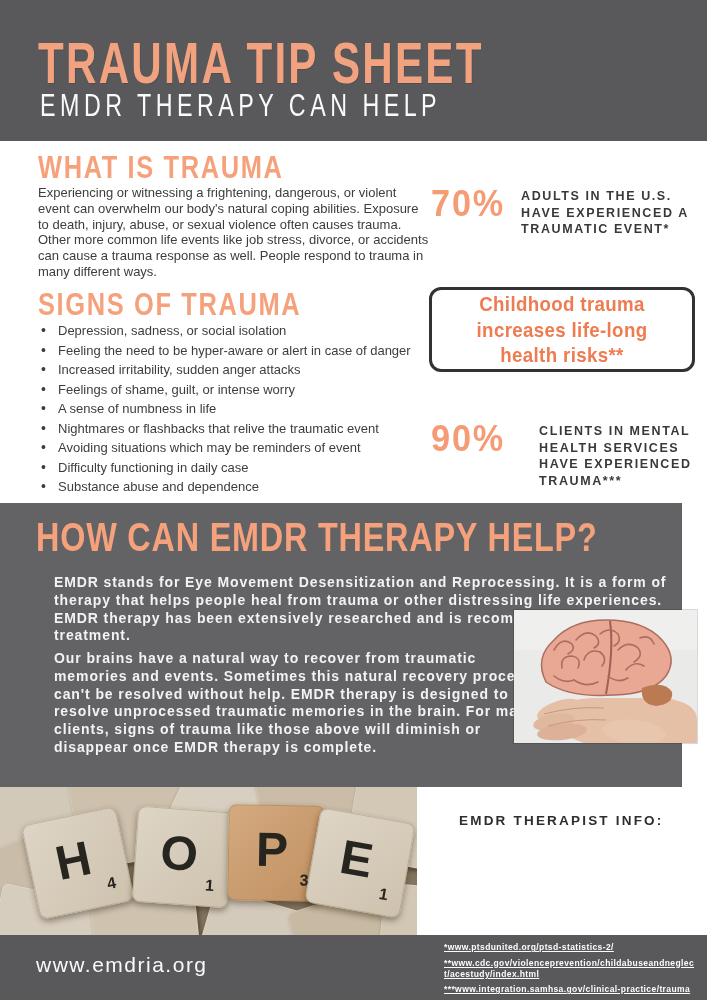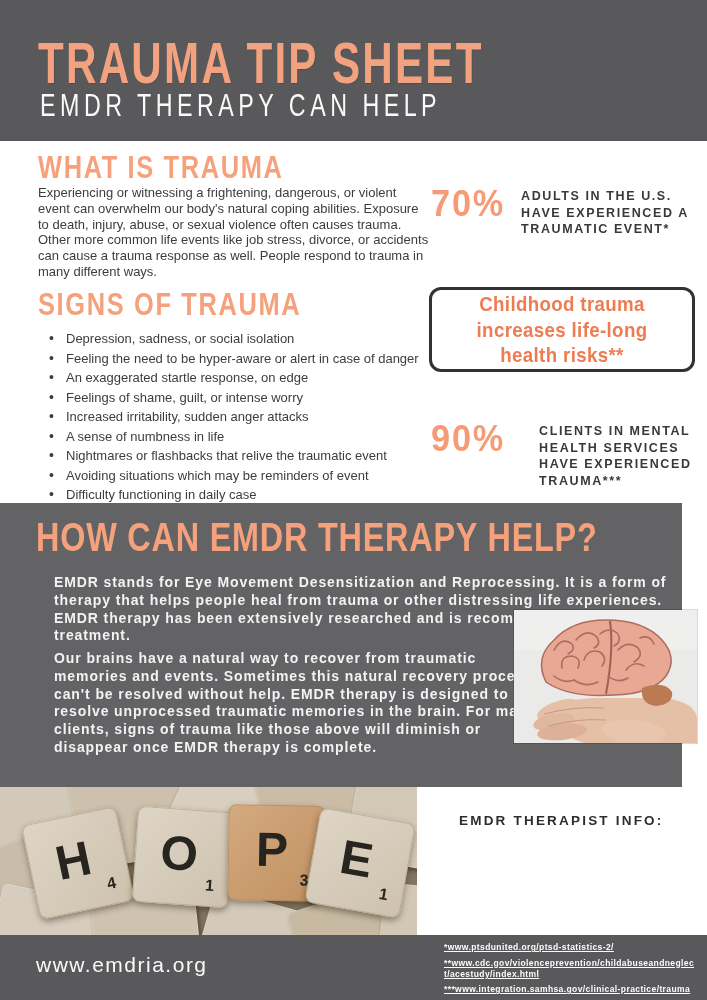--- a/index.html
+++ b/index.html
@@ -25,21 +25,21 @@
     position:absolute; margin:0; font-weight:bold; color:#f5a17c;
     font-size:31px; letter-spacing:2px; transform:scaleX(.82);
     transform-origin:left top; white-space:nowrap;
   }
   #what-head  { left:38px; top:150px; }
   #signs-head { left:38px; top:287px; }
   .body-text {
     position:absolute; margin:0; color:#3d3d3f; font-size:13px; line-height:15.8px;
   }
   #what-body { left:38px; top:185px; width:392px; }
-  .signs-list { position:absolute; left:38px; top:323px; width:400px; margin:8px; padding:0; list-style:none; }
+  .signs-list { position:absolute; left:38px; top:323px; width:400px; margin:0; padding:0; list-style:none; }
   .signs-list li {
     position:relative; padding-left:20px; margin-bottom:3.5px;
     color:#3d3d3f; font-size:13px; line-height:16px;
   }
   .signs-list li::before { content:"•"; position:absolute; left:3px; top:-1px; font-size:14px; }
   
   .stat { position:absolute; display:flex; gap:12px; }
   #stat-70 { left:431px; top:183px; }
   #stat-90 { left:431px; top:418px;gap:30px; }
   .stat-value {
@@ -121,23 +121,22 @@
     <div class="stat" id="stat-70">
       <span class="stat-value">70%</span>
       <span class="stat-label">ADULTS IN THE U.S. HAVE EXPERIENCED A TRAUMATIC EVENT*</span>
     </div>
 
     <h3 class="sec-head" id="signs-head">SIGNS OF TRAUMA</h3>
     <ul class="signs-list">
 
     <li>Depression, sadness, or social isolation</li>
         <li>Feeling the need to be hyper-aware or alert in case of danger</li>
-        <li>An exaggerated startle response, on edge</li>
+        <li>Increased irritability, sudden anger attacks</li>
         <li>Feelings of shame, guilt, or intense worry</li>
-        <li>Increased irritability, sudden anger attacks</li>
         <li>A sense of numbness in life</li>
         <li>Nightmares or flashbacks that relive the traumatic event</li>
         <li>Avoiding situations which may be reminders of event</li>
         <li>Difficulty functioning in daily case</li>
         <li>Substance abuse and dependence</li>
       </ul>
 
     <div class="callout">
       <div class="callout-text">Childhood trauma increases life-long health risks**</div>
     </div>

